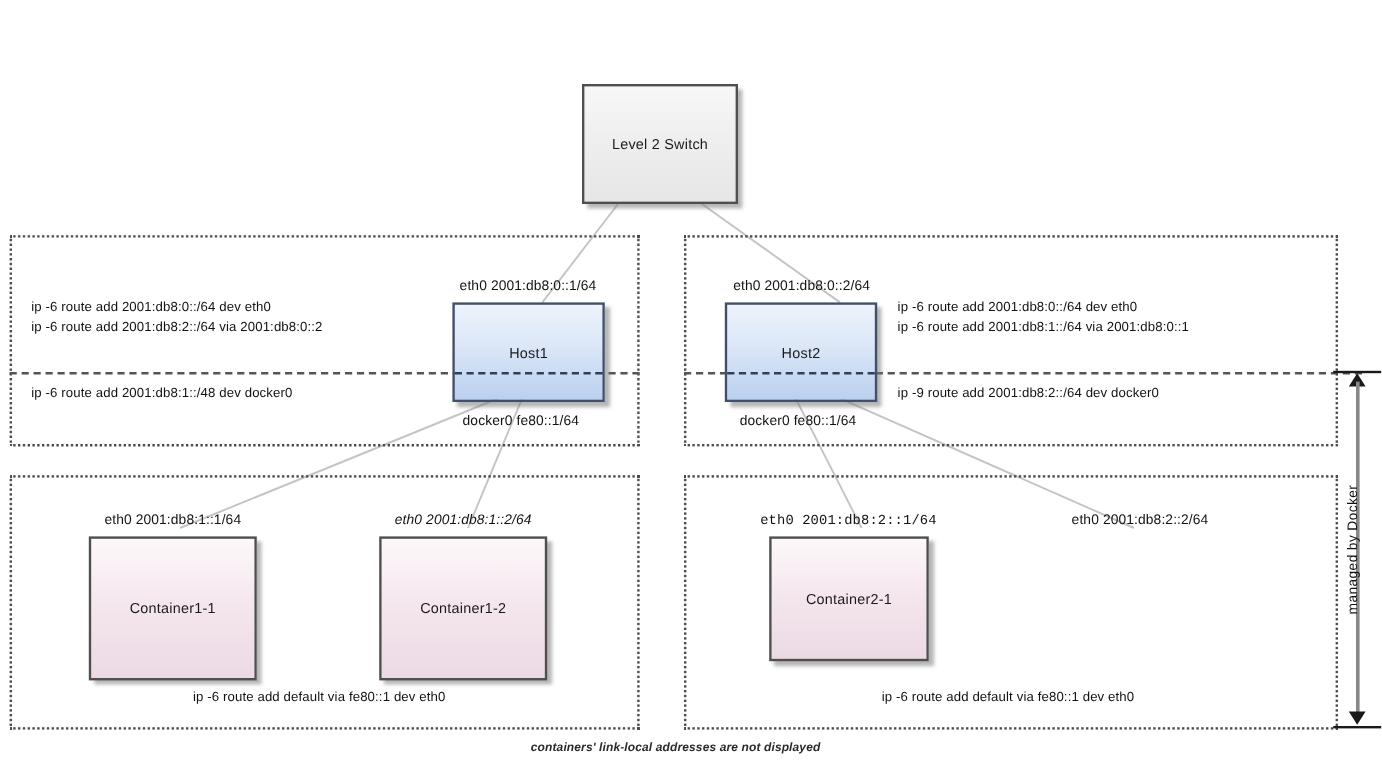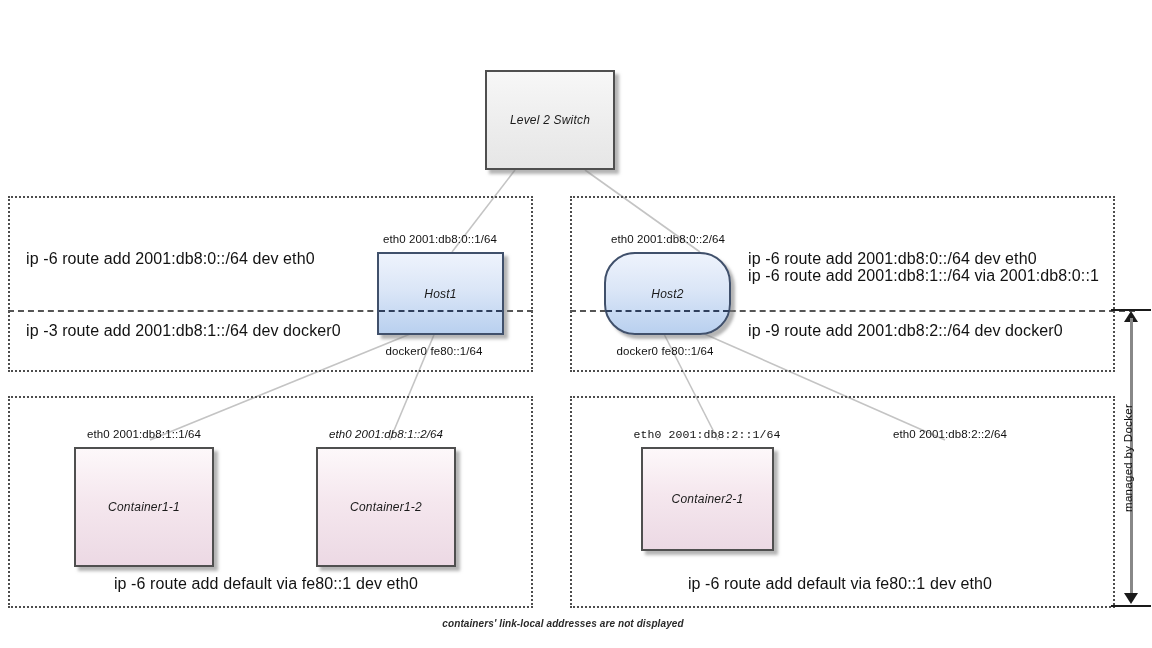--- a/index.html
+++ b/index.html
@@ -42,21 +42,20 @@
   .node {
     position: absolute;
     box-sizing: border-box;
     display: flex;
     align-items: center;
     justify-content: center;
     font-size: 12px;
     color: #1a1a1a;
     box-shadow: 4px 4px 3px rgba(120,120,120,0.55);
     letter-spacing: 0.2px;
-    font-style: italic;
   }
   .node-switch {
     background: linear-gradient(to bottom, #f7f7f7 0%, #ededed 55%, #e6e6e6 100%);
     border: 2px solid #4f4f4f;
   }
   .node-host {
     background: linear-gradient(to bottom, #eef3fc 0%, #dbe6f7 45%, #b9d0ef 100%);
     border: 2px solid #40506b;
     z-index: 3;
   }
@@ -78,21 +77,21 @@
   }
 
   
   .txt {
     position: absolute;
     font-size: 11.5px;
     color: #121212;
     white-space: nowrap;
     letter-spacing: 0.1px;
   }
-  .txt-route { font-size: 16px; }
+  .txt-route { font-size: 11px; }
   .txt-iface { font-size: 11.5px; }
   .txt-caption {
     font-size: 10px;
     font-style: italic;
     color: #2a2a2a;
     font-weight: 600;
   }
   .center { transform: translateX(-50%); }
 
   
@@ -153,27 +152,28 @@
 
   <div class="node node-host" style="left:377px; top:252px; width:127px; height:83px;">
     <span class="node-label">Host1</span>
     <div class="host-split" style="top:56px;"></div>
   </div>
 
   <div class="txt txt-iface center" style="left:440px; top:233px;">eth0 2001:db8:0::1/64</div>
   <div class="txt txt-iface center" style="left:434px; top:345px;">docker0 fe80::1/64</div>
 
   <div class="txt txt-route" style="left:26px; top:250px;">ip -6 route add 2001:db8:0::/64 dev eth0</div>
-  <div class="txt txt-route" style="left:26px; top:322px;">ip -3 route add 2001:db8:1::/64 dev docker0</div>
+  <div class="txt txt-route" style="left:26px; top:267px;">ip -6 route add 2001:db8:2::/64 via  2001:db8:0::2</div>
+  <div class="txt txt-route" style="left:26px; top:322px;">ip -6 route add 2001:db8:1::/48 dev docker0</div>
 
   <div class="dotted-group" style="left:570px; top:196px; width:545px; height:176px;"></div>
 
   <div class="host-divider" style="left:570px; top:310px; width:565px;"></div>
 
-  <div class="node node-host" style="left:604px; top:252px; width:127px; height:83px;border-radius:31px;">
+  <div class="node node-host" style="left:604px; top:252px; width:127px; height:83px;">
     <span class="node-label">Host2</span>
     <div class="host-split" style="top:56px;"></div>
   </div>
 
   <div class="txt txt-iface center" style="left:668px; top:233px;">eth0 2001:db8:0::2/64</div>
   <div class="txt txt-iface center" style="left:665px; top:345px;">docker0 fe80::1/64</div>
 
   <div class="txt txt-route" style="left:748px; top:250px;">ip -6 route add 2001:db8:0::/64 dev eth0</div>
   <div class="txt txt-route" style="left:748px; top:267px;">ip -6 route add 2001:db8:1::/64 via  2001:db8:0::1</div>
   <div class="txt txt-route" style="left:748px; top:322px;">ip -9 route add 2001:db8:2::/64 dev docker0</div>

